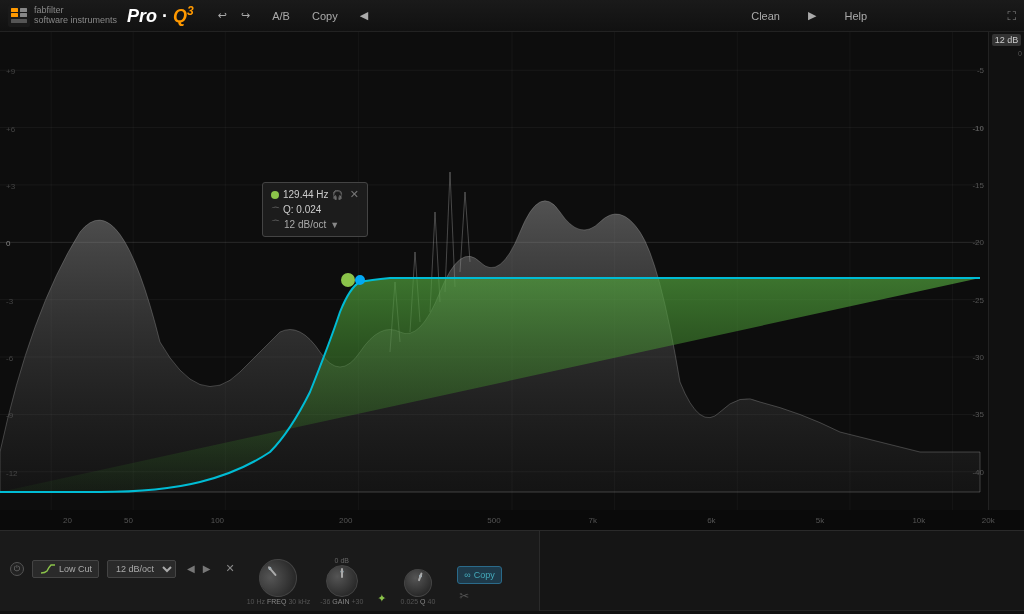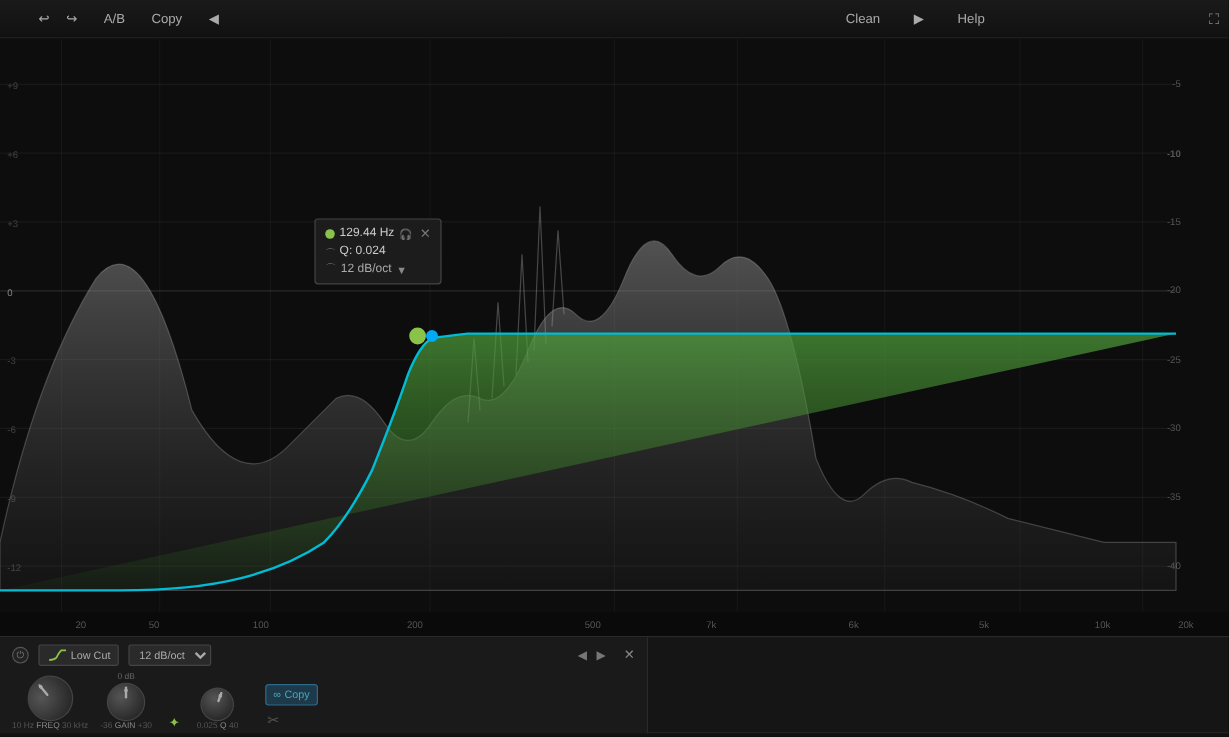--- a/index.html
+++ b/index.html
@@ -224,23 +224,24 @@
       align-items: center;
     }
 
     
     #band-controls {
       width: 540px;
       height: 80px;
       background: #1a1a1a;
       border-right: 1px solid #2a2a2a;
       display: flex;
-      flex-direction: column;
+      flex-direction: row;
       padding: 6px 10px;
       position: relative;
+      gap: 12px;
     }
 
     .band-top-row {
       display: flex;
       align-items: center;
       gap: 8px;
       margin-bottom: 4px;
     }
 
     .power-btn {
@@ -423,20 +424,39 @@
       display: flex;
       align-items: center;
       gap: 3px;
     }
 
   </style>
 </head>
 <body>
 
 <div id="header">
+  <div class="logo-area">
+    <svg class="logo-icon" viewBox="0 0 22 22">
+      <rect width="22" height="22" fill="#1a1a1a" rx="2"></rect>
+      <rect x="3" y="3" width="7" height="4" fill="#f90" rx="0.5"></rect>
+      <rect x="3" y="8" width="7" height="4" fill="#f90" rx="0.5"></rect>
+      <rect x="12" y="3" width="7" height="4" fill="#888" rx="0.5"></rect>
+      <rect x="12" y="8" width="7" height="4" fill="#888" rx="0.5"></rect>
+      <rect x="3" y="14" width="16" height="4" fill="#555" rx="0.5"></rect>
+    </svg>
+    <div>
+      <div class="logo-text">fabfilter</div>
+      <div class="logo-text">software instruments</div>
+    </div>
+    <div class="pro-q-logo">
+      <span class="pro">Pro</span>
+      <span style="color:#fff;font-style:normal">·</span>
+      <span class="q">Q</span><span class="three">3</span>
+    </div>
+  </div>
 
   <div class="header-controls">
     <div class="undo-redo">
       <button class="header-btn">↩</button>
       <button class="header-btn">↪</button>
     </div>
     <button class="header-btn">A/B</button>
     <button class="header-btn">Copy</button>
     <button class="header-btn">◀</button>
   </div>
@@ -526,20 +546,36 @@
       <span style="font-size:9px;color:#888;">⌒</span>
       <span class="popup-slope-label">12 dB/oct</span>
       <span style="font-size:9px;color:#888;cursor:pointer;">▼</span>
     </div>
   </div>
 
   <div class="band-node" style="left:348px; top:248px;"></div>
 
   <div class="band-node band-node-side" style="left:360px; top:248px;"></div>
 
+  <div id="db-meter">
+    <div class="db-label-badge">12 dB</div>
+
+    <div style="display:flex;gap:2px;flex:1;padding:4px 2px;align-items:flex-end;">
+      <div class="meter-bar-container" style="width:7px;">
+        <div class="meter-fill" style="height:78%;"></div>
+      </div>
+      <div class="meter-bar-container" style="width:7px;">
+        <div class="meter-fill" style="height:82%;"></div>
+      </div>
+    </div>
+
+    <div style="position:absolute;right:2px;top:16px;font-size:7px;color:#555;line-height:1.8;">
+      <div>0</div>
+    </div>
+  </div>
 
   <div style="position:absolute;right:38px;top:0;width:28px;height:100%;font-size:8px;color:#555;">
     <div style="position:absolute;top:8%;transform:translateY(-50%);right:2px;">-5</div>
     <div style="position:absolute;top:20%;transform:translateY(-50%);right:2px;font-weight:bold;">-10</div>
     <div style="position:absolute;top:32%;transform:translateY(-50%);right:2px;margin-left:16px;">-15</div>
     <div style="position:absolute;top:44%;transform:translateY(-50%);right:2px;">-20</div>
     <div style="position:absolute;top:56%;transform:translateY(-50%);right:2px;">-25</div>
     <div style="position:absolute;top:68%;transform:translateY(-50%);right:2px;">-30</div>
     <div style="position:absolute;top:80%;transform:translateY(-50%);right:2px;">-35</div>
     <div style="position:absolute;top:92%;transform:translateY(-50%);right:2px;">-40</div>

